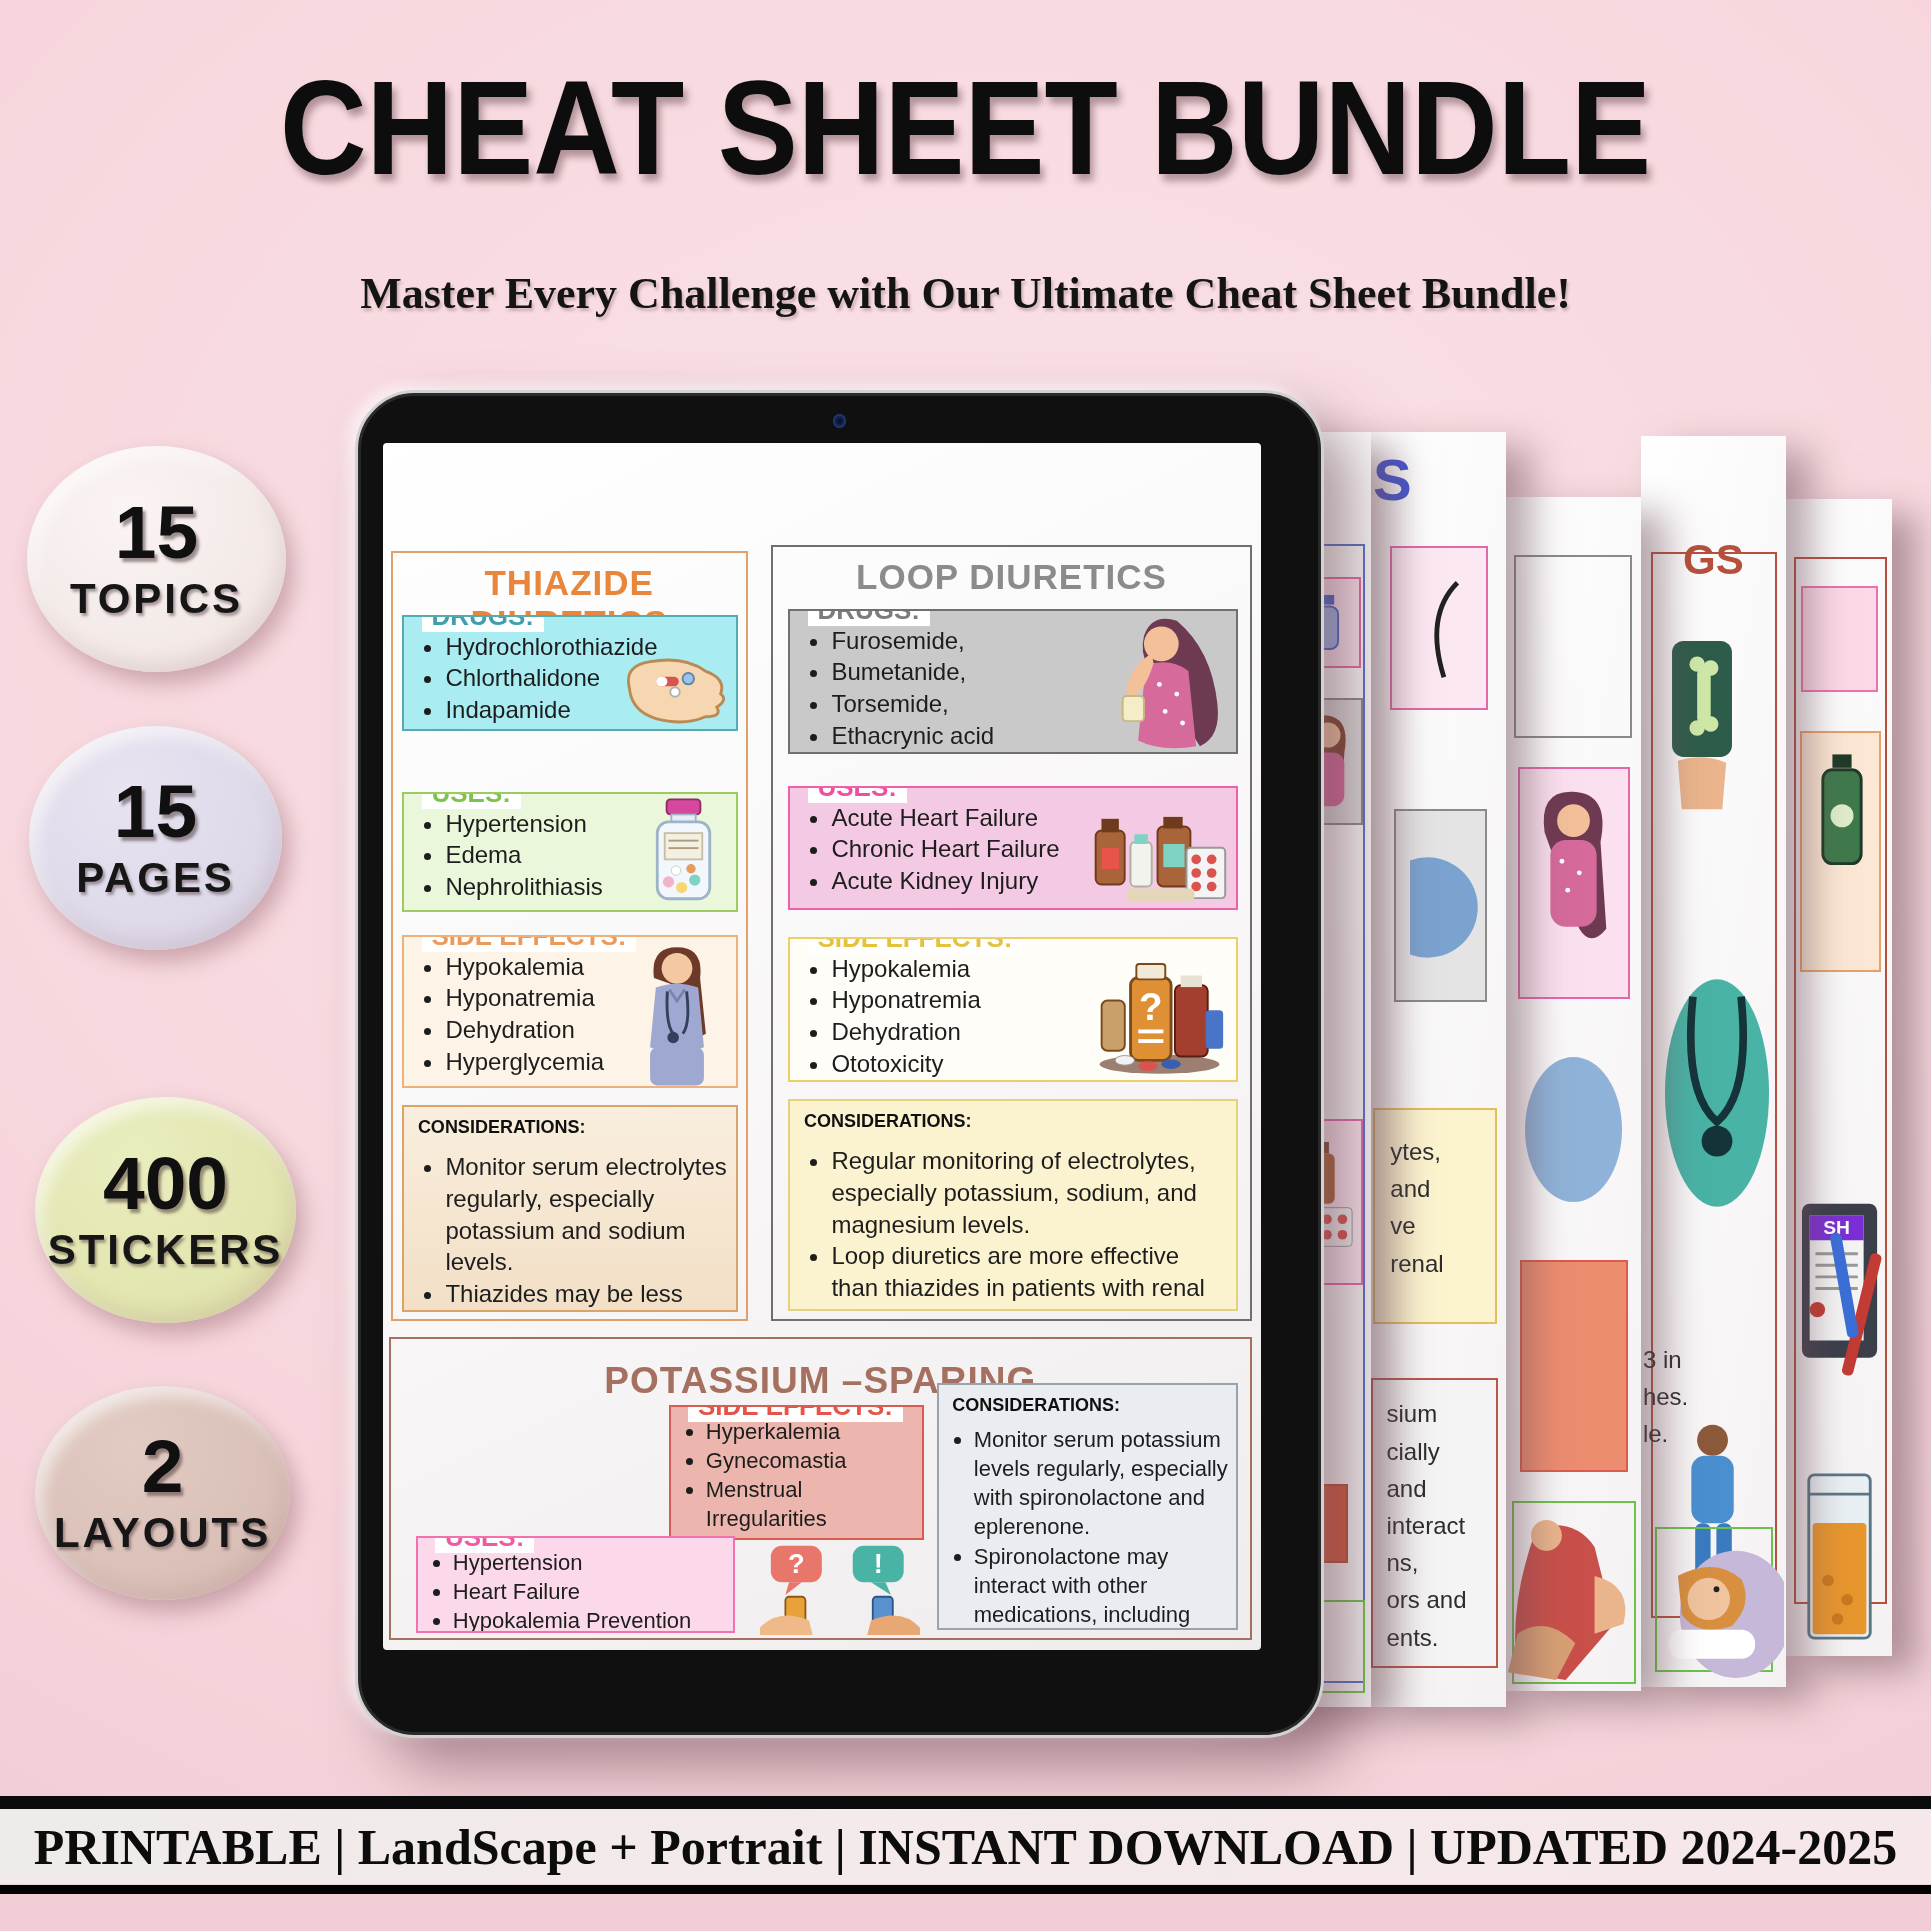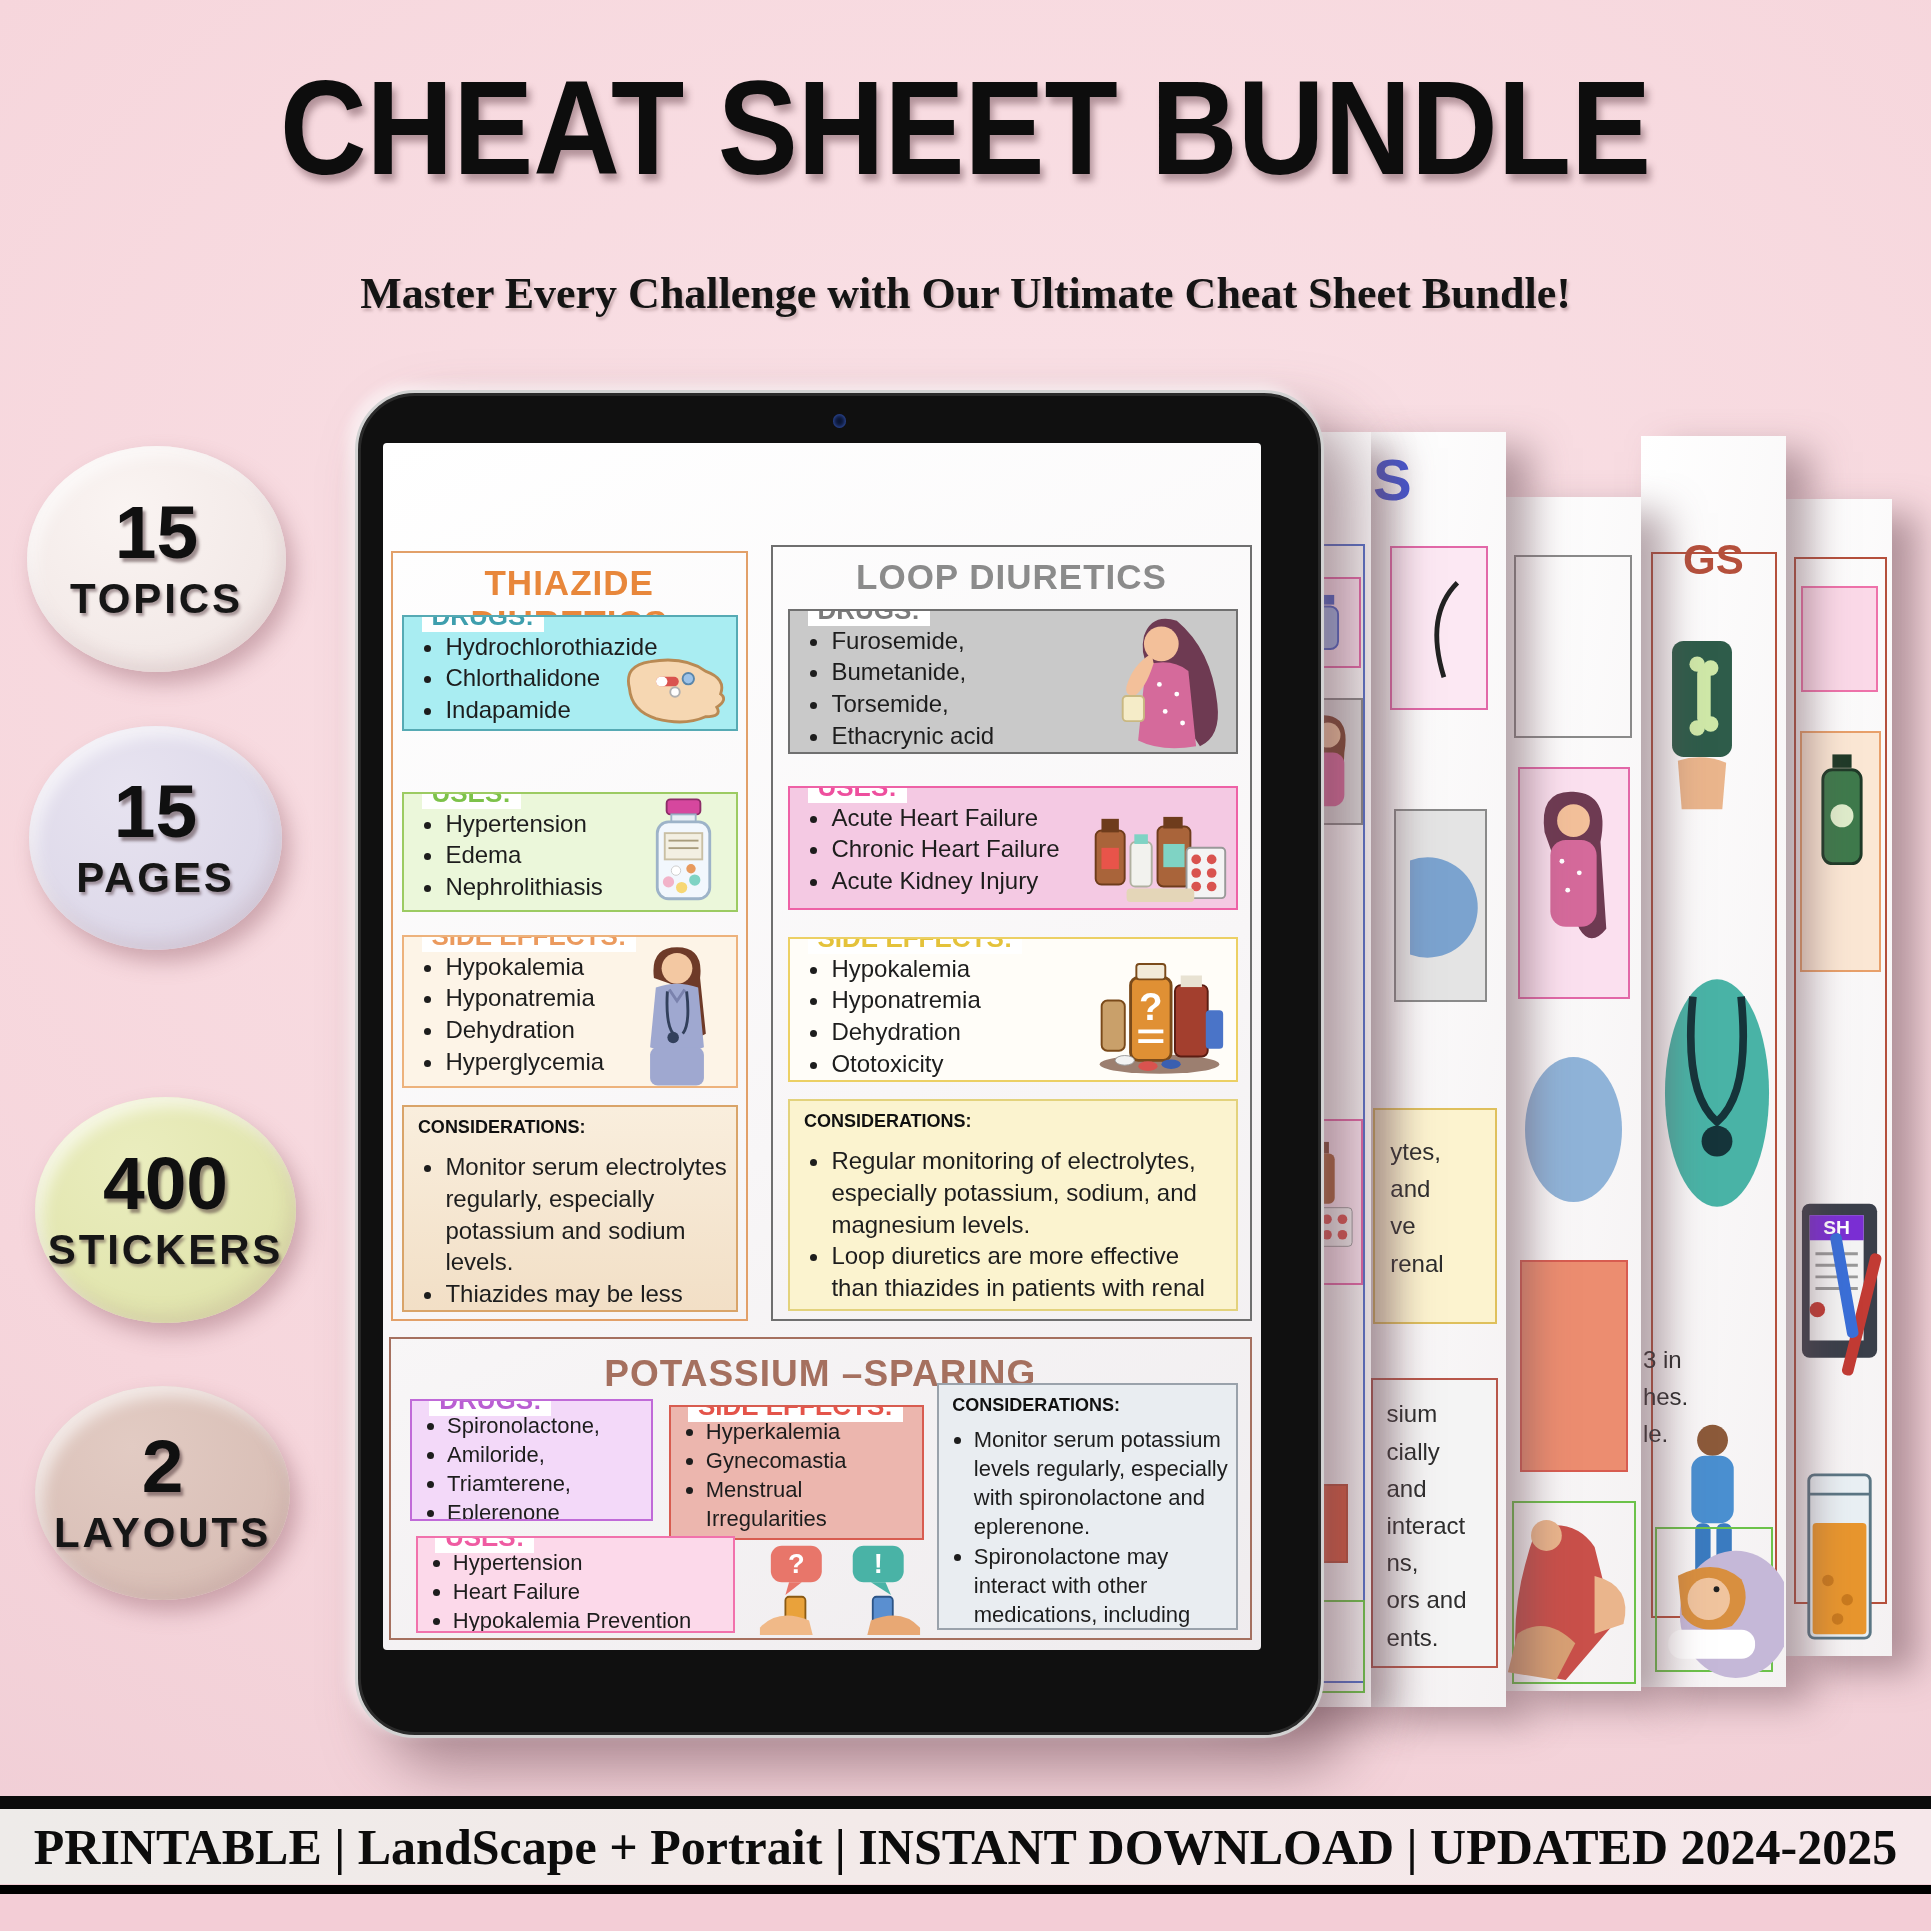--- a/index.html
+++ b/index.html
@@ -55,21 +55,21 @@
   .stitle{position:absolute;left:0;top:15.4px;width:100%;text-align:center;
     font-size:60px;font-weight:900;letter-spacing:4.8px;color:#3e9fae;}
 
   .frame{position:absolute;border:2.9px solid;}
   .thiazide{left:7.7px;top:108px;width:357px;height:770px;border-color:#e2a069;}
   .loop{left:388px;top:102px;width:481px;height:776px;border-color:#6f6f6f;}
   .potframe{left:5.8px;top:894px;width:863px;height:303px;border-color:#a5705f;}
   .frame h2{margin:9.7px 0 0 0;text-align:center;font-size:35px;font-weight:bold;letter-spacing:1px;}
   .thiazide h2{color:#e8873b;}
   .loop h2{color:#8b8b8b;}
-  .potframe h2{margin-top:14px;color:#a5705f;font-size:37px;}
+  .potframe h2{margin-top:21px;color:#a5705f;font-size:37px;}
 
   .ibox{position:absolute;border:2.9px solid;overflow:hidden;}
   .chip{position:absolute;top:-16.4px;left:17.4px;background:#fff;padding:0 9.7px;
     font-size:26px;font-weight:bold;white-space:nowrap;z-index:3;}
   .ibox ul,.consul{margin:0;padding:13.5px 5.8px 0 41px;font-size:24px;line-height:1.32;color:#1d1d1d;position:relative;z-index:2;}
   .conslab{display:block;margin:9.7px 0 0 13.5px;font-size:18px;font-weight:bold;color:#101010;position:relative;z-index:2;}
   .consul{padding-top:1.9px;font-size:23px;line-height:1.28;}
   .ill{position:absolute;right:3.9px;bottom:1.9px;z-index:1;}
 
   .t-drugs{left:9.7px;top:62px;width:336px;height:116px;background:#a9edf2;border-color:#56aab4;}
@@ -451,29 +451,20 @@
           <ul class="consul">
               <li>Regular monitoring of electrolytes, especially potassium, sodium, and magnesium levels.</li>
               <li>Loop diuretics are more effective than thiazides in patients with renal impairment.</li>
             </ul>
         </div>
       </section>
 
       <section class="frame potframe">
         <h2>POTASSIUM –SPARING</h2>
 
-        <div class="ibox p-drugs">
-          <span class="chip">DRUGS:</span>
-          <ul>
-              <li>Spironolactone,</li>
-              <li>Amiloride,</li>
-              <li>Triamterene,</li>
-              <li>Eplerenone</li>
-            </ul>
-        </div>
 
         <div class="ibox p-se">
           <span class="chip">SIDE EFFECTS:</span>
           <ul>
               <li>Hyperkalemia</li>
               <li>Gynecomastia</li>
               <li>Menstrual Irregularities</li>
             </ul>
         </div>
 

